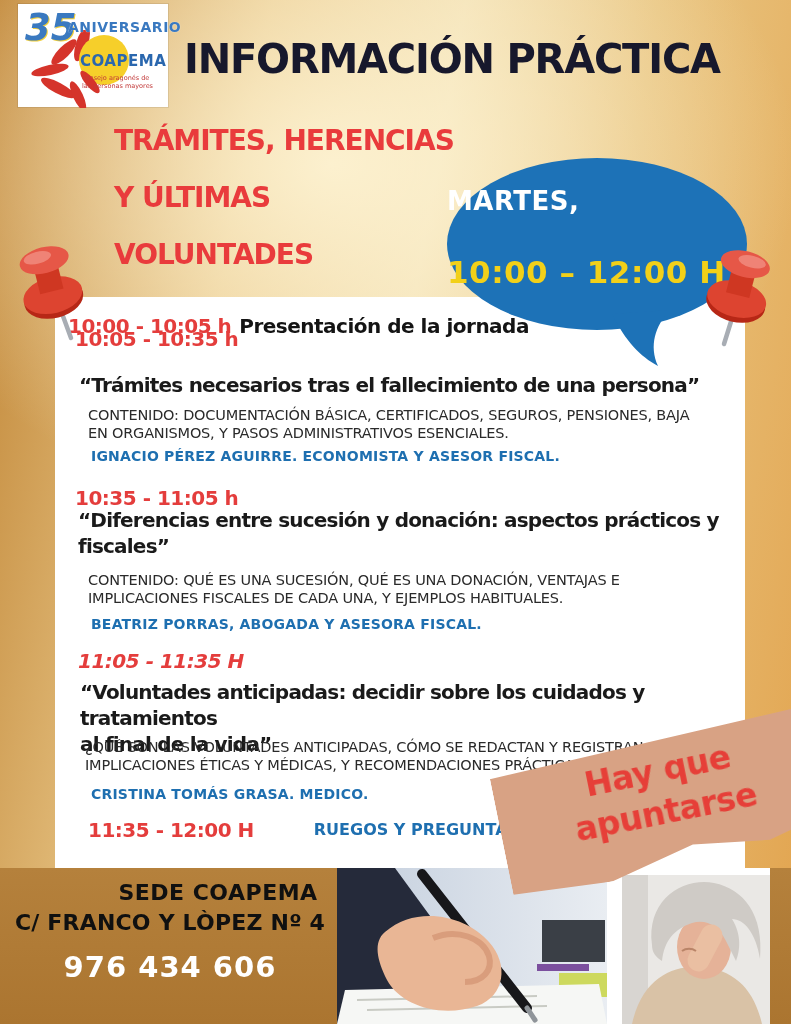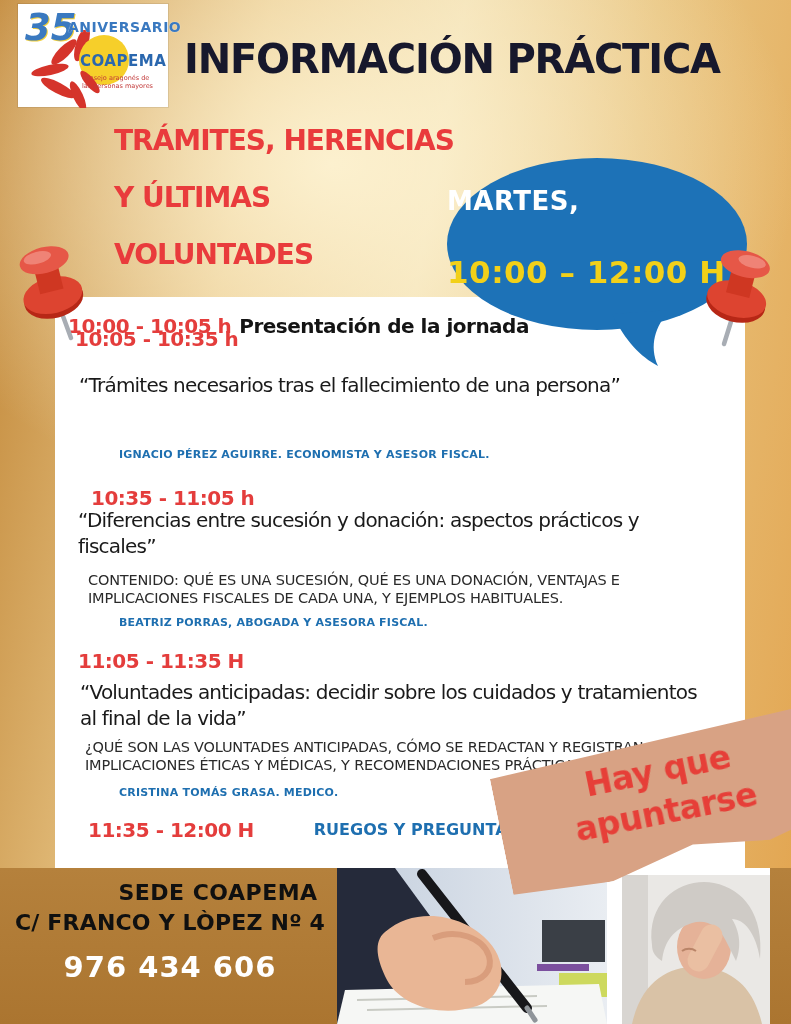--- a/index.html
+++ b/index.html
@@ -36,32 +36,32 @@
   .bubble-time{top:254px;font-size:31px;color:#f2d019;letter-spacing:.5px;}
   
   .pin-left{position:absolute;left:8px;top:244px;z-index:6;}
   .pin-right{position:absolute;left:700px;top:246px;z-index:6;}
   
   .panel{position:absolute;left:55px;top:297px;width:690px;height:571px;background:#ffffff;z-index:1;}
   .panel > div{position:absolute;}
   .time{color:#e43d3c;font-weight:800;font-size:20px;letter-spacing:-.5px;}
   .inline-title{color:#141414;font-weight:800;font-size:20px;letter-spacing:-.5px;margin-left:8px;}
   .inline-title-blue{color:#1e6fb0;font-weight:800;font-size:16px;letter-spacing:0;margin-left:60px;vertical-align:2px;}
-  .talk{color:#1a1a1a;font-weight:400;font-size:20px;line-height:26px;letter-spacing:-.8px;white-space:pre-line;}
+  .talk{color:#1a1a1a;font-weight:700;font-size:20px;line-height:26px;letter-spacing:-.8px;white-space:pre-line;}
   .content{color:#2a2a2a;font-size:14.5px;line-height:17.5px;letter-spacing:-.2px;white-space:pre-line;}
-  .speaker{color:#1e6fb0;font-weight:800;font-size:11px;letter-spacing:.2px;margin-left:28px;}
+  .speaker{color:#1e6fb0;font-weight:800;font-size:14px;letter-spacing:.2px;}
   .r1{top:17px;left:13px;}  .r2{top:30px;left:20px;}
   .t1{top:75px;left:24px;width:660px;}
   .c1{top:110px;left:33px;width:650px;}
   .s1{top:151px;left:36px;}
-  .r6{top:189px;left:36px;}
+  .r6{top:189px;left:20px;}
   .t2{top:210px;left:23px;width:668px;}
   .c2{top:275px;left:33px;width:640px;}
   .s2{top:319px;left:36px;}
-  .r10{top:352px;left:23px;}
+  .r10{top:352px;left:23px;font-style:italic;}
   .t3{top:382px;left:25px;width:672px;}
   .c3{top:442px;left:30px;width:645px;}
   .s3{top:489px;left:36px;}
   .r14{top:521px;left:33px;}
   
   .photo-hand{position:absolute;left:337px;top:868px;width:270px;height:156px;z-index:2;overflow:hidden;}
   .photo-woman-frame{position:absolute;left:607px;top:868px;width:163px;height:156px;background:#ffffff;z-index:2;}
   .photo-woman{position:absolute;left:15px;top:7px;width:148px;height:149px;overflow:hidden;}
   
   .note{position:absolute;left:488px;top:770px;width:332px;height:134px;background:#d8a284;
@@ -141,20 +141,22 @@
   </svg>
 
   <div class="panel">
     <div class="r1">
       <span class="time">10:00 - 10:05 h</span><span class="inline-title">Presentación de la jornada</span>
     </div>
     <div class="r2">
       <span class="time">10:05 - 10:35 h</span>
     </div>
     <div class="t1 talk">“Trámites necesarios tras el fallecimiento de una persona”</div>
+    <div class="c1 content">CONTENIDO: DOCUMENTACIÓN BÁSICA, CERTIFICADOS, SEGUROS, PENSIONES, BAJA
+EN ORGANISMOS, Y PASOS ADMINISTRATIVOS ESENCIALES.</div>
     <div class="s1 speaker">IGNACIO PÉREZ AGUIRRE. ECONOMISTA Y ASESOR FISCAL.</div>
 
     <div class="r6">
       <span class="time">10:35 - 11:05 h</span>
     </div>
     <div class="t2 talk">“Diferencias entre sucesión y donación: aspectos prácticos y
 fiscales”</div>
     <div class="c2 content">CONTENIDO: QUÉ ES UNA SUCESIÓN, QUÉ ES UNA DONACIÓN, VENTAJAS E
 IMPLICACIONES FISCALES DE CADA UNA, Y EJEMPLOS HABITUALES.</div>
     <div class="s2 speaker">BEATRIZ PORRAS, ABOGADA Y ASESORA FISCAL.</div>

